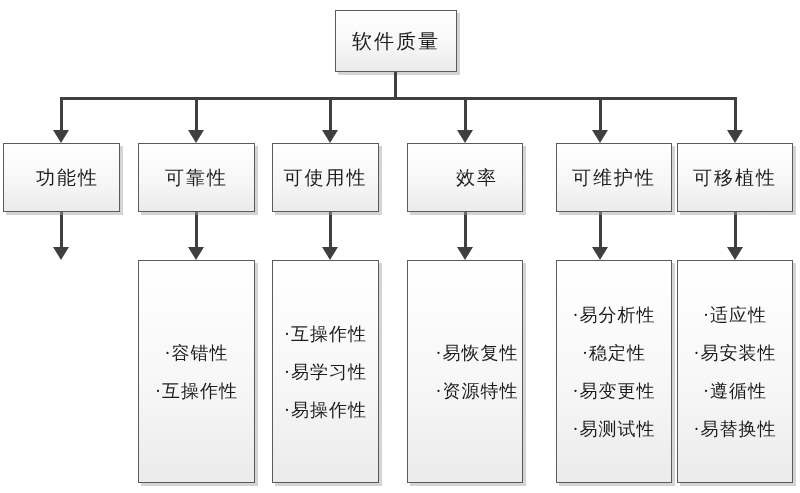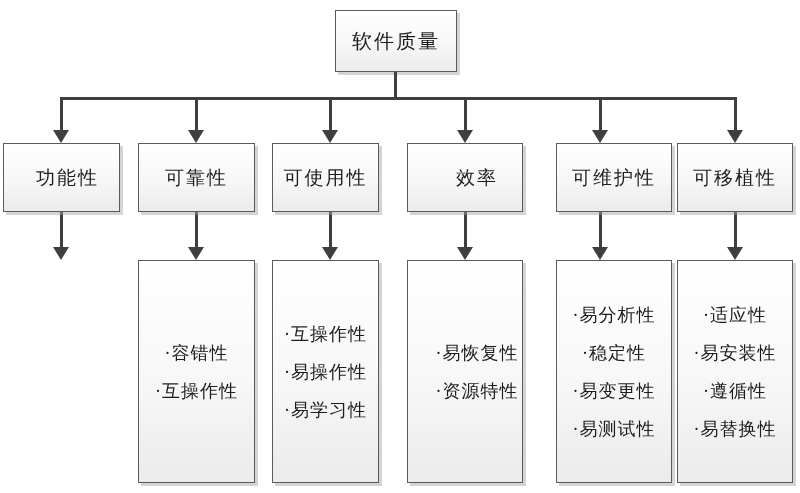--- a/index.html
+++ b/index.html
@@ -147,22 +147,22 @@
 
   <div class="node detail-box c1">
     <div class="items">
         <div class="detail-item">·容错性</div>
         <div class="detail-item">·互操作性</div>
       </div>
   </div>
   <div class="node detail-box c2">
     <div class="items">
         <div class="detail-item">·互操作性</div>
+        <div class="detail-item">·易学习性</div>
         <div class="detail-item">·易操作性</div>
-        <div class="detail-item">·易学习性</div>
       </div>
   </div>
   <div class="node detail-box c3">
     <div class="items">
         <div class="detail-item">·易恢复性</div>
         <div class="detail-item">·资源特性</div>
       </div>
   </div>
   <div class="node detail-box c4">
     <div class="items">

